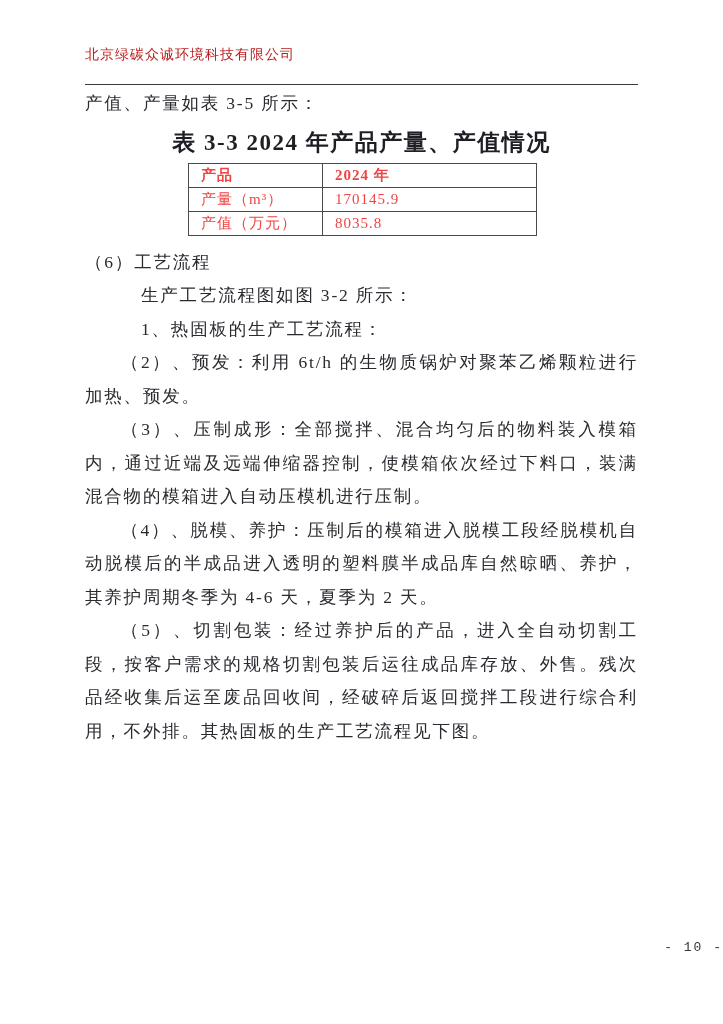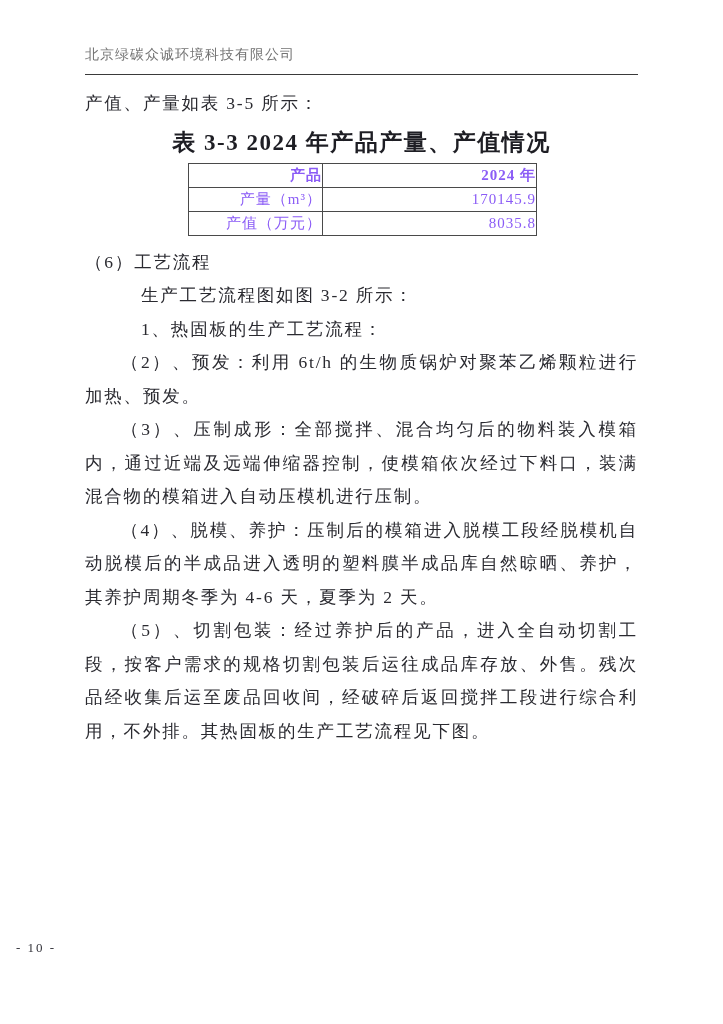--- a/index.html
+++ b/index.html
@@ -24,23 +24,23 @@
   .doc-header {
     position: absolute;
     left: 85px;
     right: 85px;
     top: 46px;
     display: flex;
     justify-content: space-between;
     align-items: baseline;
     font-size: 14px;
     letter-spacing: 1px;
-    padding-bottom: 10px;
+    padding-bottom: 20px;
     border-bottom: 1.5px solid #3a3a3a;
-    color: #737373;
+    color: #b91c1c;
   }
   .doc-header .archive {
     display: flex;
     gap: 10px;
     align-items: baseline;
   }
   .doc-header .archive-number {
     font-size: 14.5px;
     letter-spacing: 0.5px;
     font-weight: 600;
@@ -77,42 +77,43 @@
   table.production-table {
     margin: 5px 0 0 103px;
     border-collapse: collapse;
     width: 348px;
     table-layout: fixed;
   }
   table.production-table th,
   table.production-table td {
     border: 1px solid #4a4a4a;
     height: 23px;
-    text-align: right;
+    text-align: left;
     vertical-align: middle;
     font-size: 15px;
     letter-spacing: 1px;
-    padding: 0 0;
-    color: #8b5cf6;
+    padding: 0 12px;
+    color: #ef4444;
   }
   table.production-table { border: 1.5px solid #4a4a4a; }
   table.production-table th { font-weight: bold; }
   table.production-table col.c1 { width: 134px; }
   table.production-table col.c2 { width: 214px; }
   .sections-start { margin-top: 10px; }
   
   .doc-footer {
     position: absolute;
     left: 16px;
     right: 0;
     top: 940px;
-    text-align: left;
+    text-align: right;
     font-size: 13px;
     letter-spacing: 2px;
     color: #33333a;
+    font-family: Liberation Mono, monospace;
   }
 </style>
 </head>
 <body>
 
 <div class="page">
 
   <div class="doc-header">
     <span class="company">北京绿碳众诚环境科技有限公司</span>
   </div>

